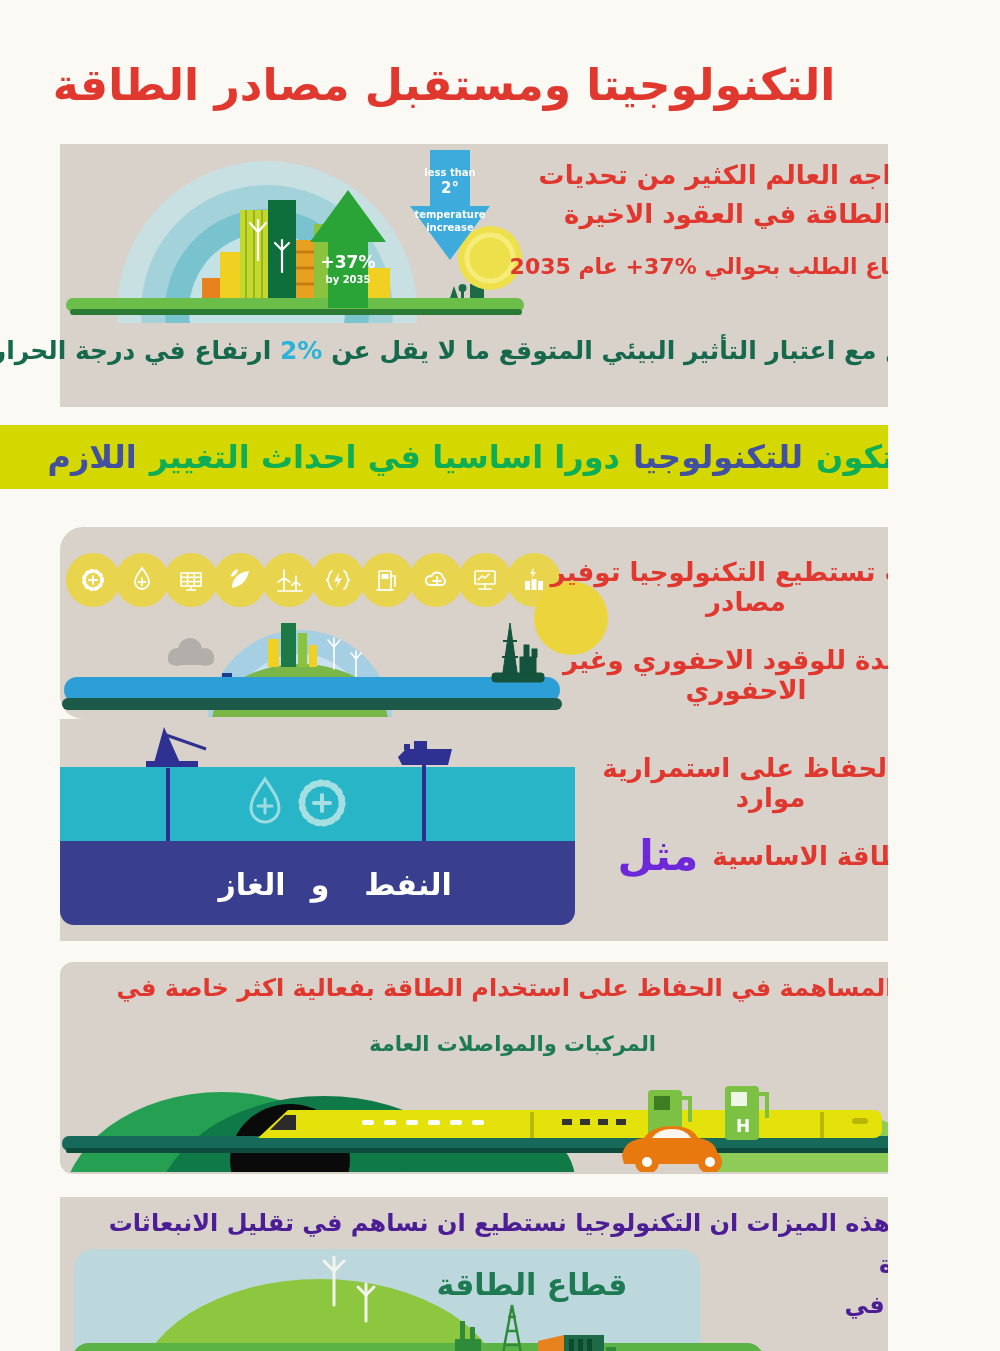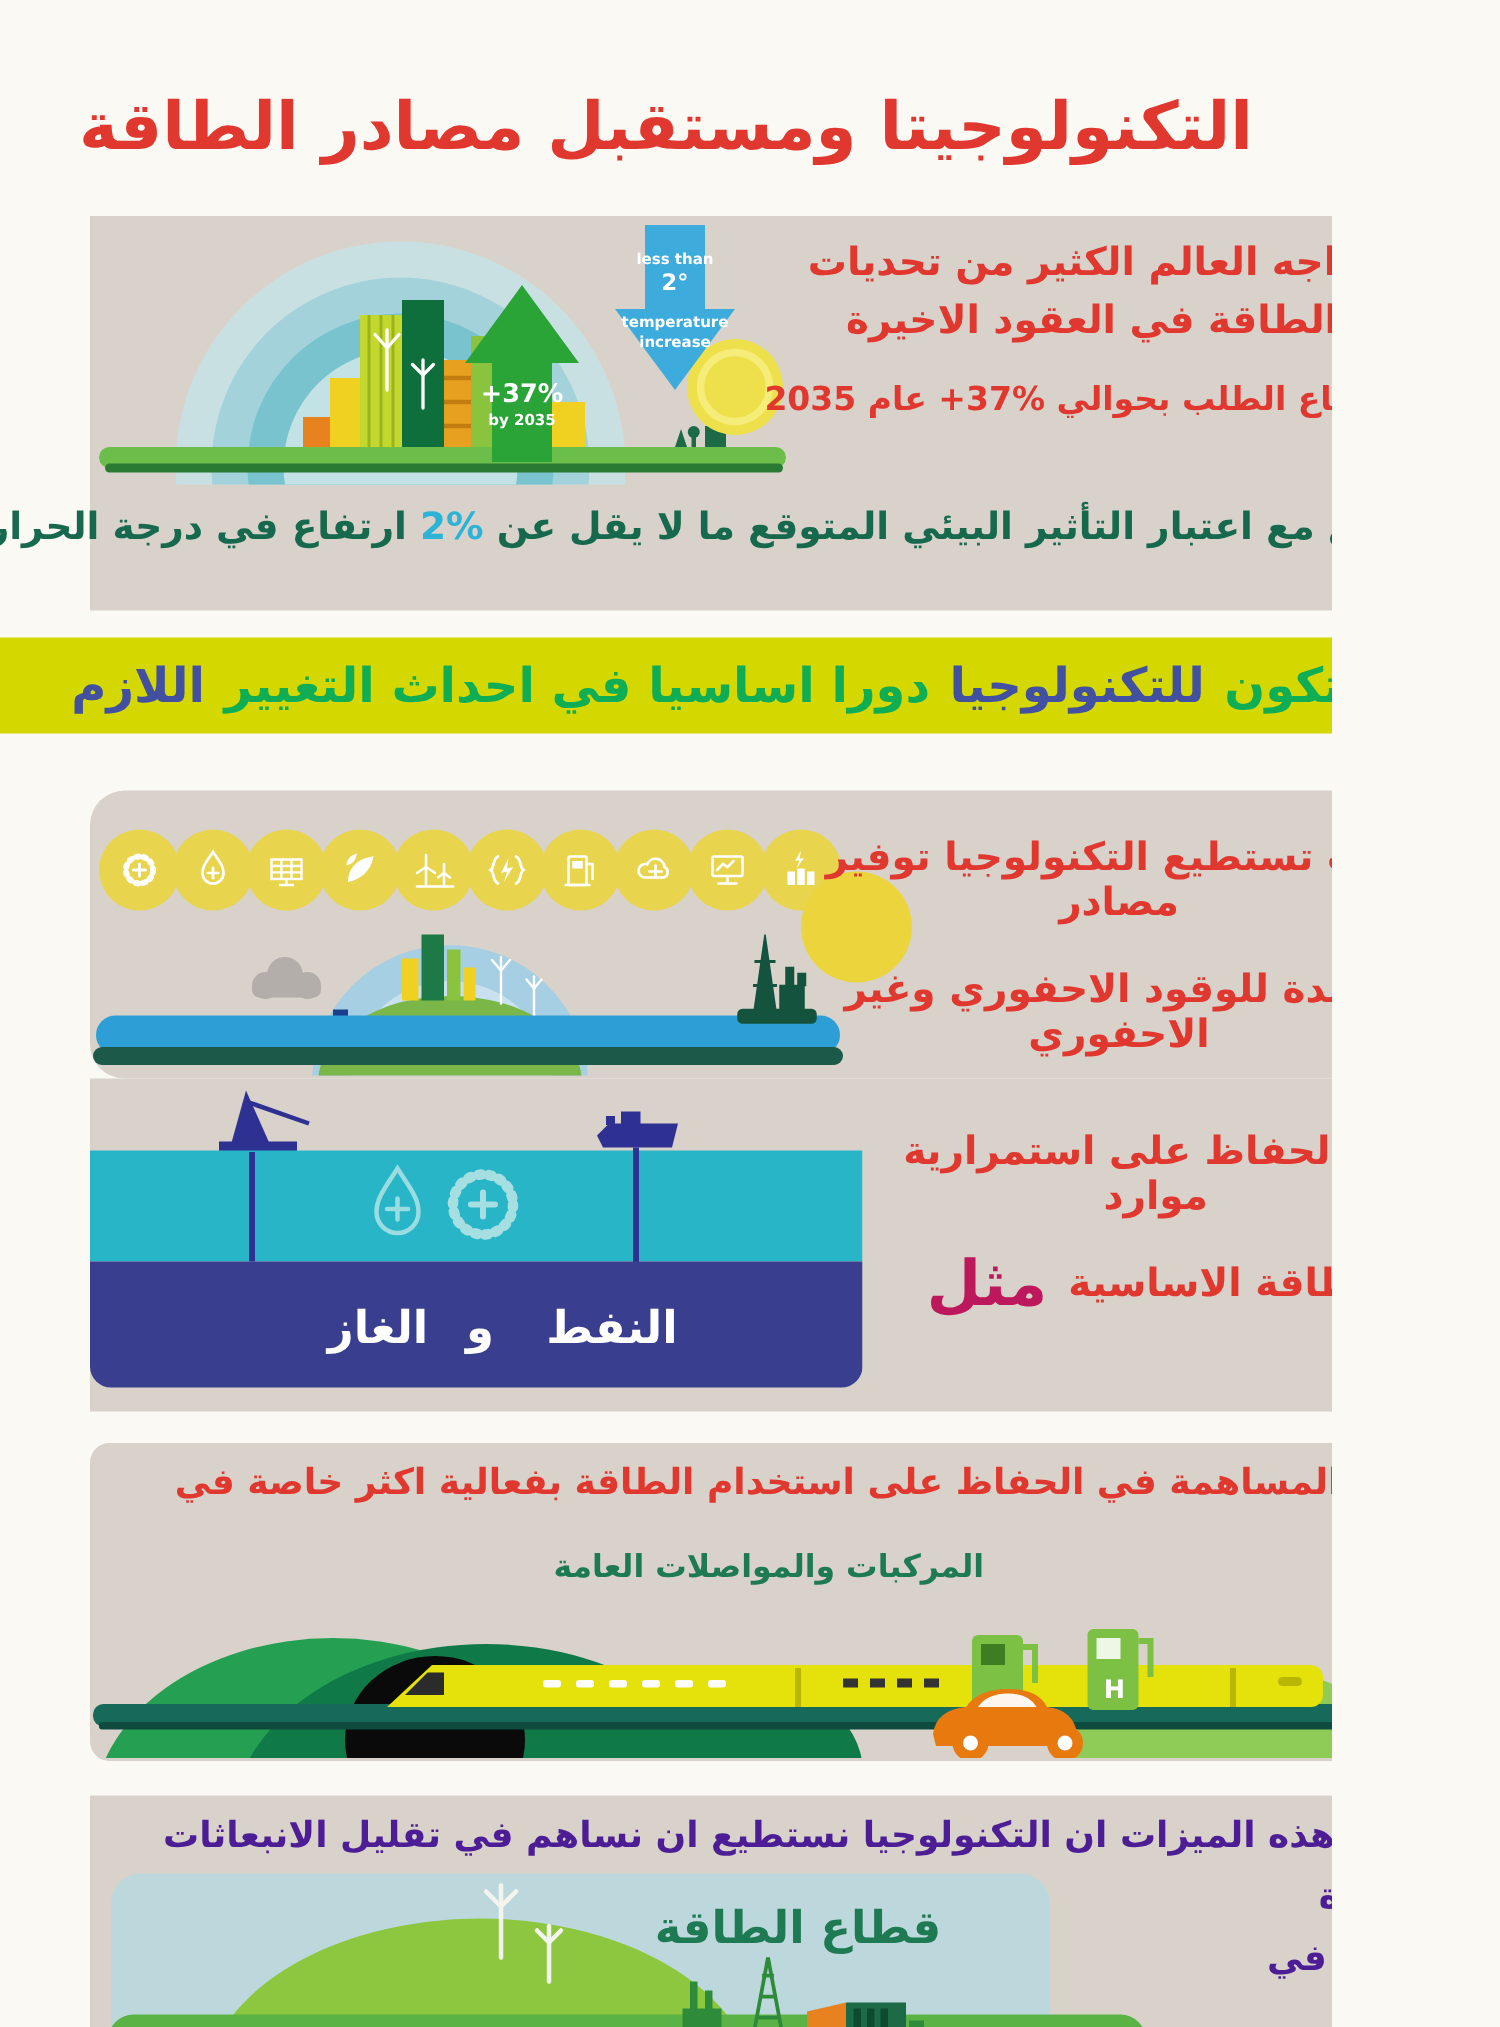--- a/index.html
+++ b/index.html
@@ -24,21 +24,21 @@
   .icirc{width:54px;height:54px;border-radius:50%;background:#e9d44e;margin-right:-5px;display:flex;align-items:center;justify-content:center;flex:none;}
   .s2-sun{position:absolute;left:474px;top:54px;width:74px;height:74px;border-radius:50%;background:#ecd53c;}
   .s2-island{position:absolute;left:2px;top:80px;}
   .s2-text{position:absolute;right:4px;top:30px;width:430px;text-align:center;color:#e0382f;font-size:26px;direction:rtl;}
   .s2-l2{margin-top:28px;}
   
   #s3{left:60px;top:682px;width:905px;height:222px;}
   .s3-sea{position:absolute;left:0;top:8px;}
   .s3-text{position:absolute;right:2px;top:34px;width:385px;text-align:center;color:#e0382f;font-size:26px;direction:rtl;}
   .s3-l2{margin-top:22px;display:flex;justify-content:center;align-items:center;gap:14px;direction:rtl;}
-  .mithl{color:#be185d;font-size:42px;line-height:1;text-align:right;}
+  .mithl{color:#6d28d9;font-size:42px;line-height:1;text-align:right;}
   
   #s4{left:60px;top:925px;width:905px;height:212px;border-radius:13px;}
   .s4-l1{position:absolute;left:0;right:0;top:12px;text-align:center;white-space:nowrap;color:#e0382f;font-size:24px;direction:rtl;}
   .s4-l2{position:absolute;left:0;right:0;top:70px;text-align:center;color:#1e7a52;font-size:21px;direction:rtl;}
   .s4-hills{position:absolute;left:2px;top:98px;}
   
   #s5{left:60px;top:1160px;width:905px;height:191px;overflow:hidden;}
   .s5-para{position:absolute;right:8px;top:6px;width:892px;direction:rtl;text-align:right;color:#4c1d95;font-size:24px;line-height:1.7;}
   .s5-scene{position:absolute;left:12px;top:50px;}
   svg{display:block;}

